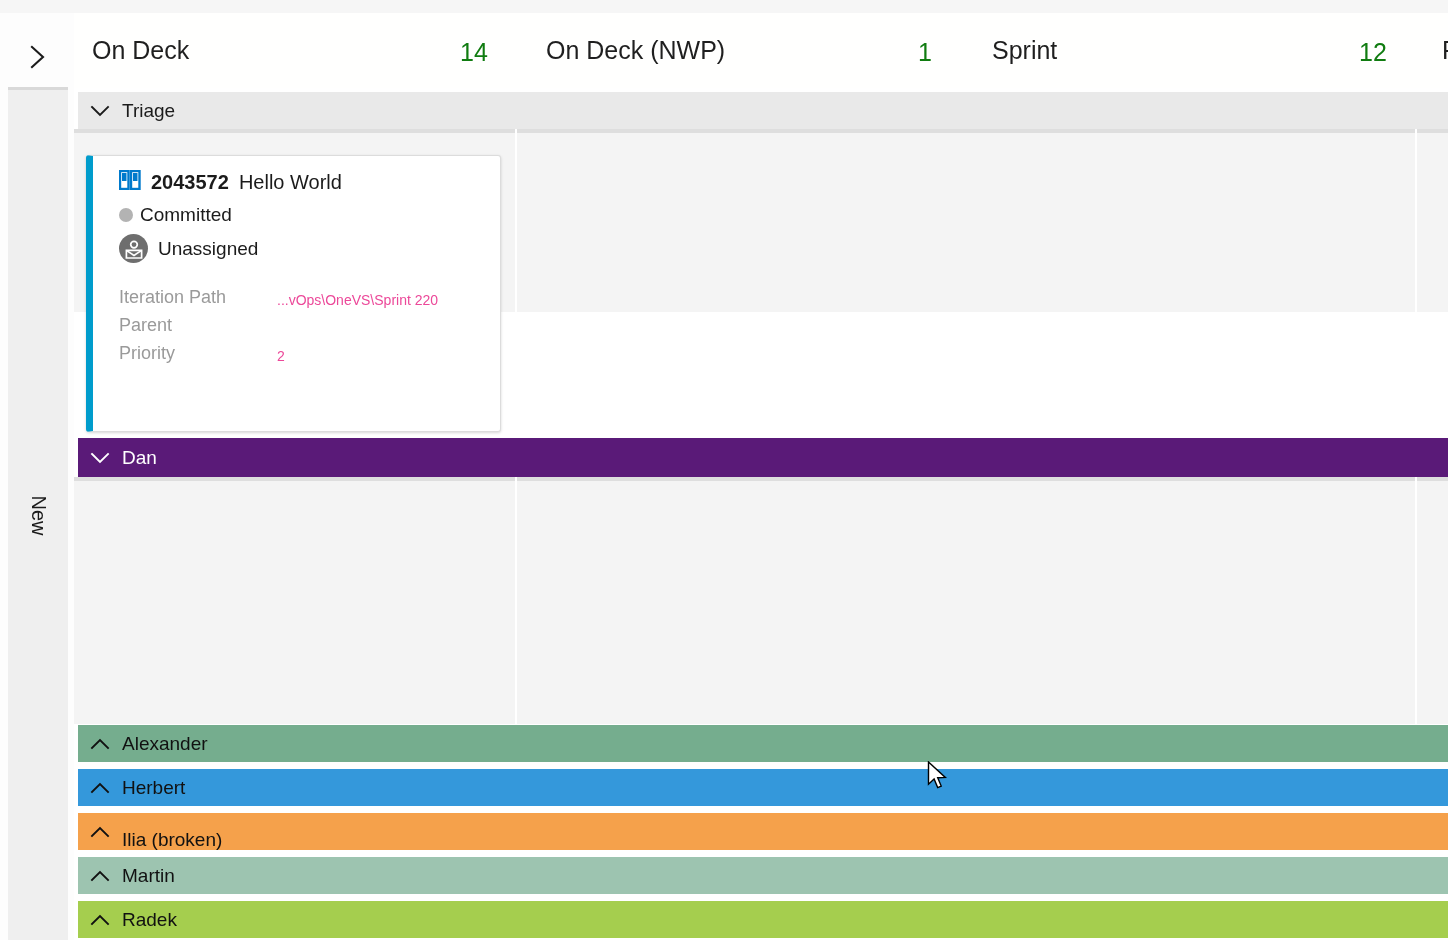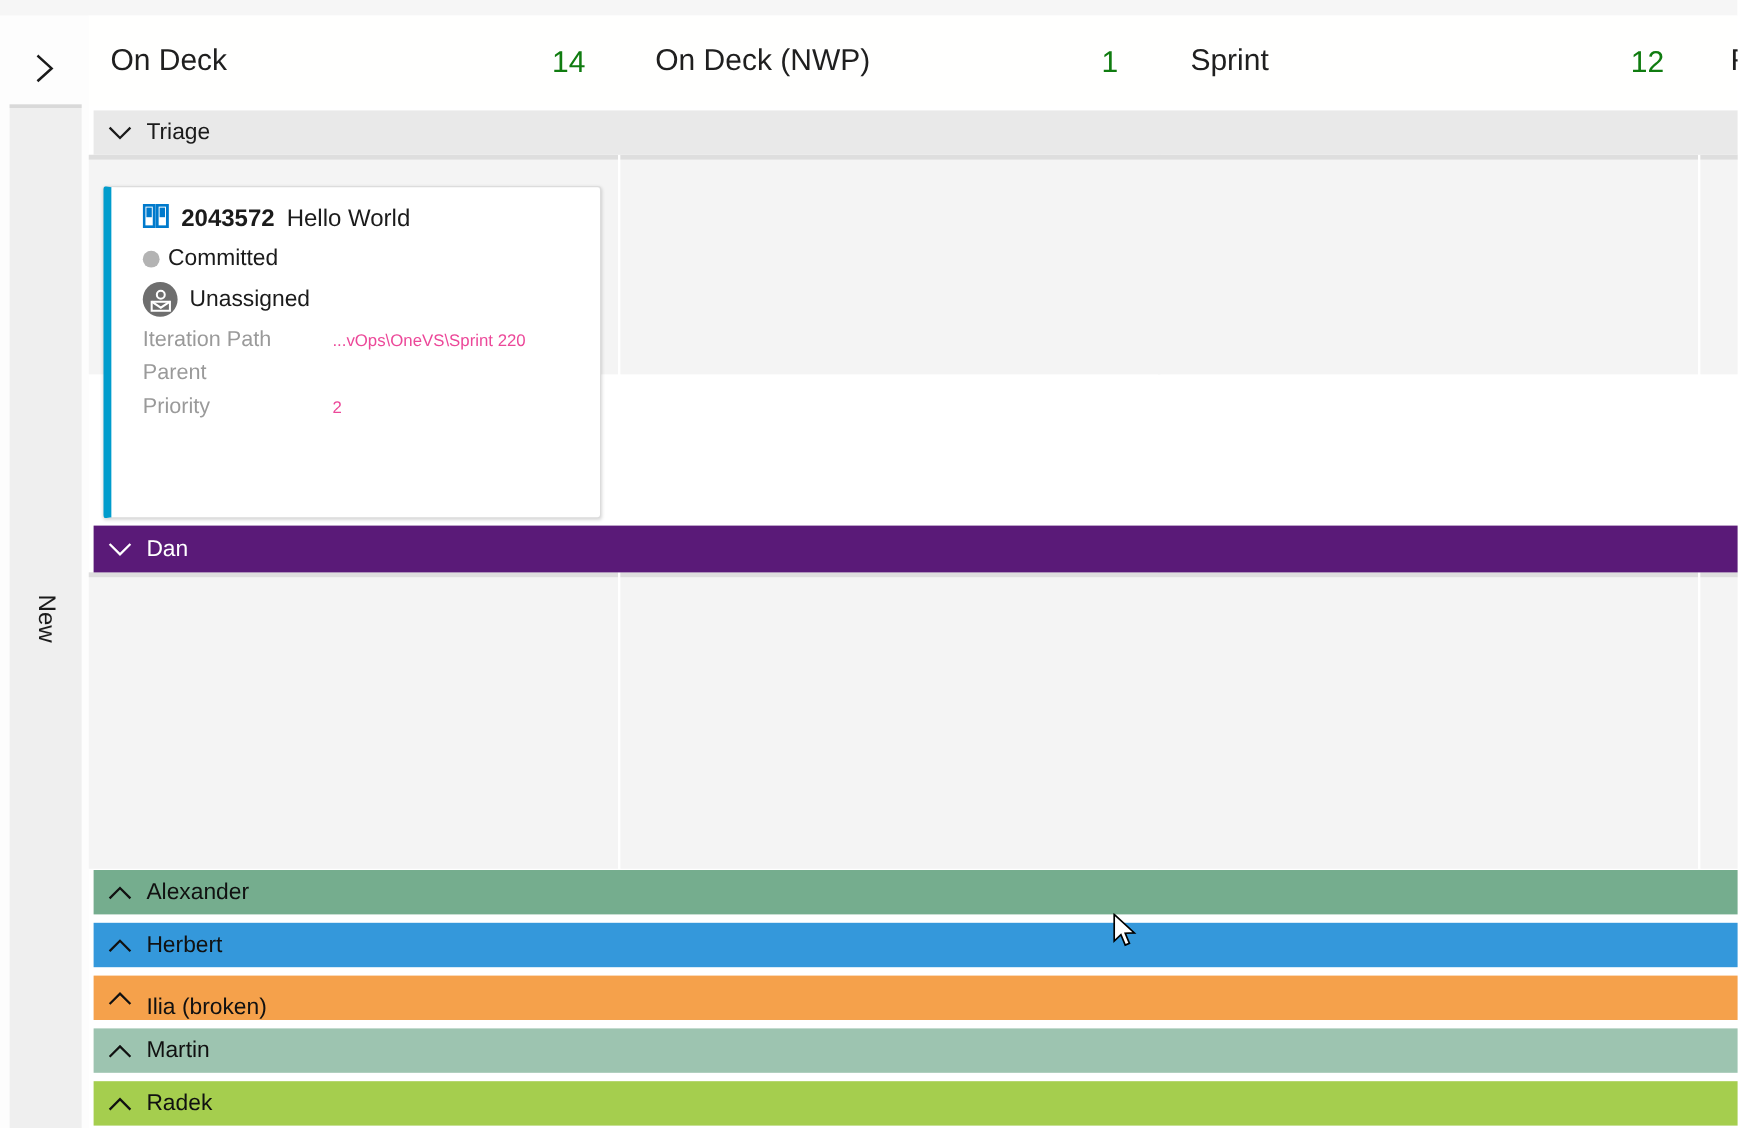--- a/index.html
+++ b/index.html
@@ -99,27 +99,27 @@
     box-shadow: 0 1px 3px rgba(0,0,0,0.16);
     padding: 14px 18px 12px 26px;
     cursor: pointer;
   }
   .card-title-row { display: flex; align-items: center; gap: 10px; margin-bottom: 10px; }
   .card-id { font-size: 20px; color: #1b1b1b; font-weight: 600; }
   .card-name { font-size: 20px; color: #1b1b1b; font-weight: 400; }
   .card-state-row { display: flex; align-items: center; gap: 7px; margin-bottom: 8px; }
   .state-dot { width: 14px; height: 14px; border-radius: 50%; background: #b3b3b3; display:block; }
   .card-state-text { font-size: 19px; color: #1b1b1b; }
-  .card-assignee-row { display: flex; align-items: center; gap: 10px; margin-bottom: 8px; }
+  .card-assignee-row { display: flex; align-items: center; gap: 10px; margin-bottom: 24px; }
   .avatar {
     width: 29px; height: 29px; border-radius: 50%;
     background: #6e6e6e; display: flex; align-items: center; justify-content: center;
   }
   .card-assignee-text { font-size: 19px; color: #1b1b1b; }
-  .card-field { display: flex; align-items: center; margin-top: 7px; }
+  .card-field { display: flex; align-items: flex-end; margin-top: 7px; }
   .field-label { font-size: 18px; color: #9a9a9a; width: 158px; flex: 0 0 158px; }
   .field-value { font-size: 14px; color: #ec4899; }
 
   
   .cursor { position: absolute; pointer-events: none; }
 </style>
 </head>
 <body>
 
 <div id="app">

